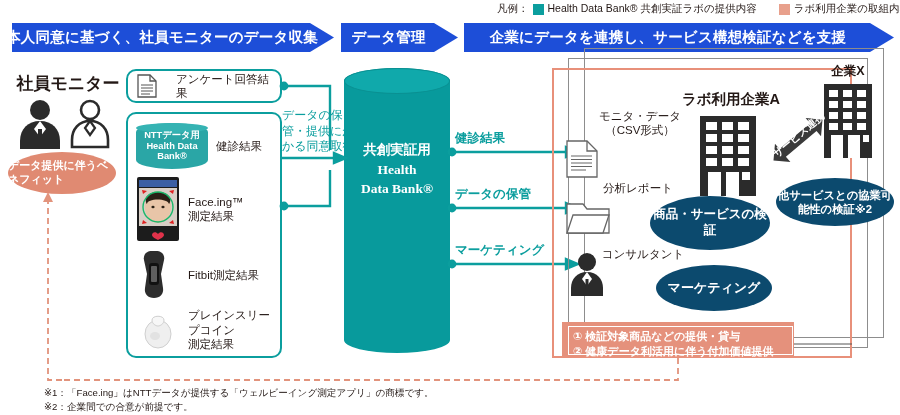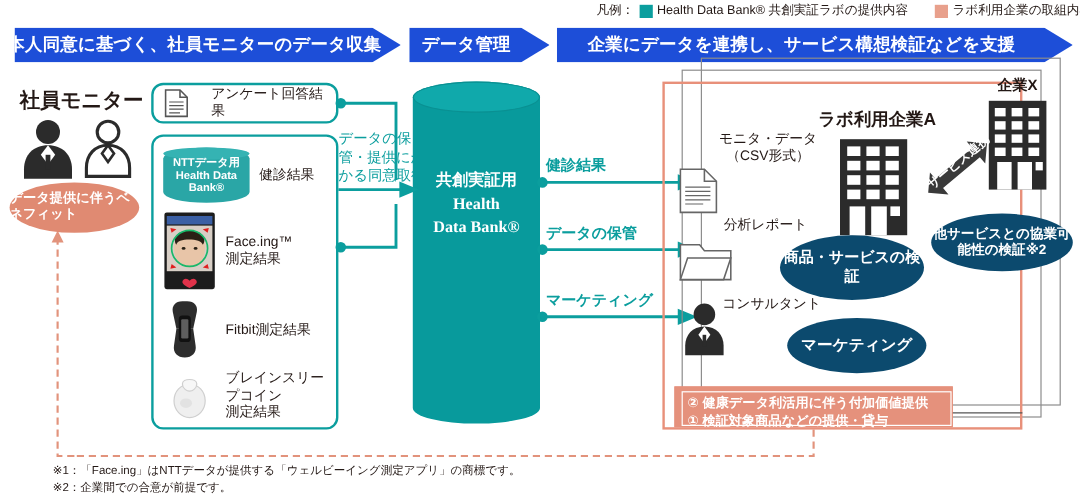--- a/index.html
+++ b/index.html
@@ -309,22 +309,22 @@
   </g>
 </svg>
 <div class="abs" style="left:766px;top:128px;width:66px;text-align:center;color:#fff;font-weight:bold;font-size:10.5px;transform:rotate(-40deg);">サービス連携</div>
 
 <div id="ell-product" class="abs pell">商品・サービスの検証</div>
 <div id="ell-marketing" class="abs pell">マーケティング</div>
 <div id="ell-other" class="abs pell">他サービスとの協業可能性の検証※2</div>
 
 <div id="notes" class="abs">
   <div class="inner">
+    <div>① 検証対象商品などの提供・貸与</div>
     <div>② 健康データ利活用に伴う付加価値提供</div>
-    <div>① 検証対象商品などの提供・貸与</div>
   </div>
 </div>
 
 <svg class="abs" style="left:0;top:0;width:900px;height:415px;">
   <path d="M794,344 L852,344" stroke="#555" stroke-width="1" fill="none"></path>
 </svg>
 
 <div id="footnotes" class="abs">
   <div>※1：「Face.ing」はNTTデータが提供する「ウェルビーイング測定アプリ」の商標です。</div>
   <div>※2：企業間での合意が前提です。</div>

